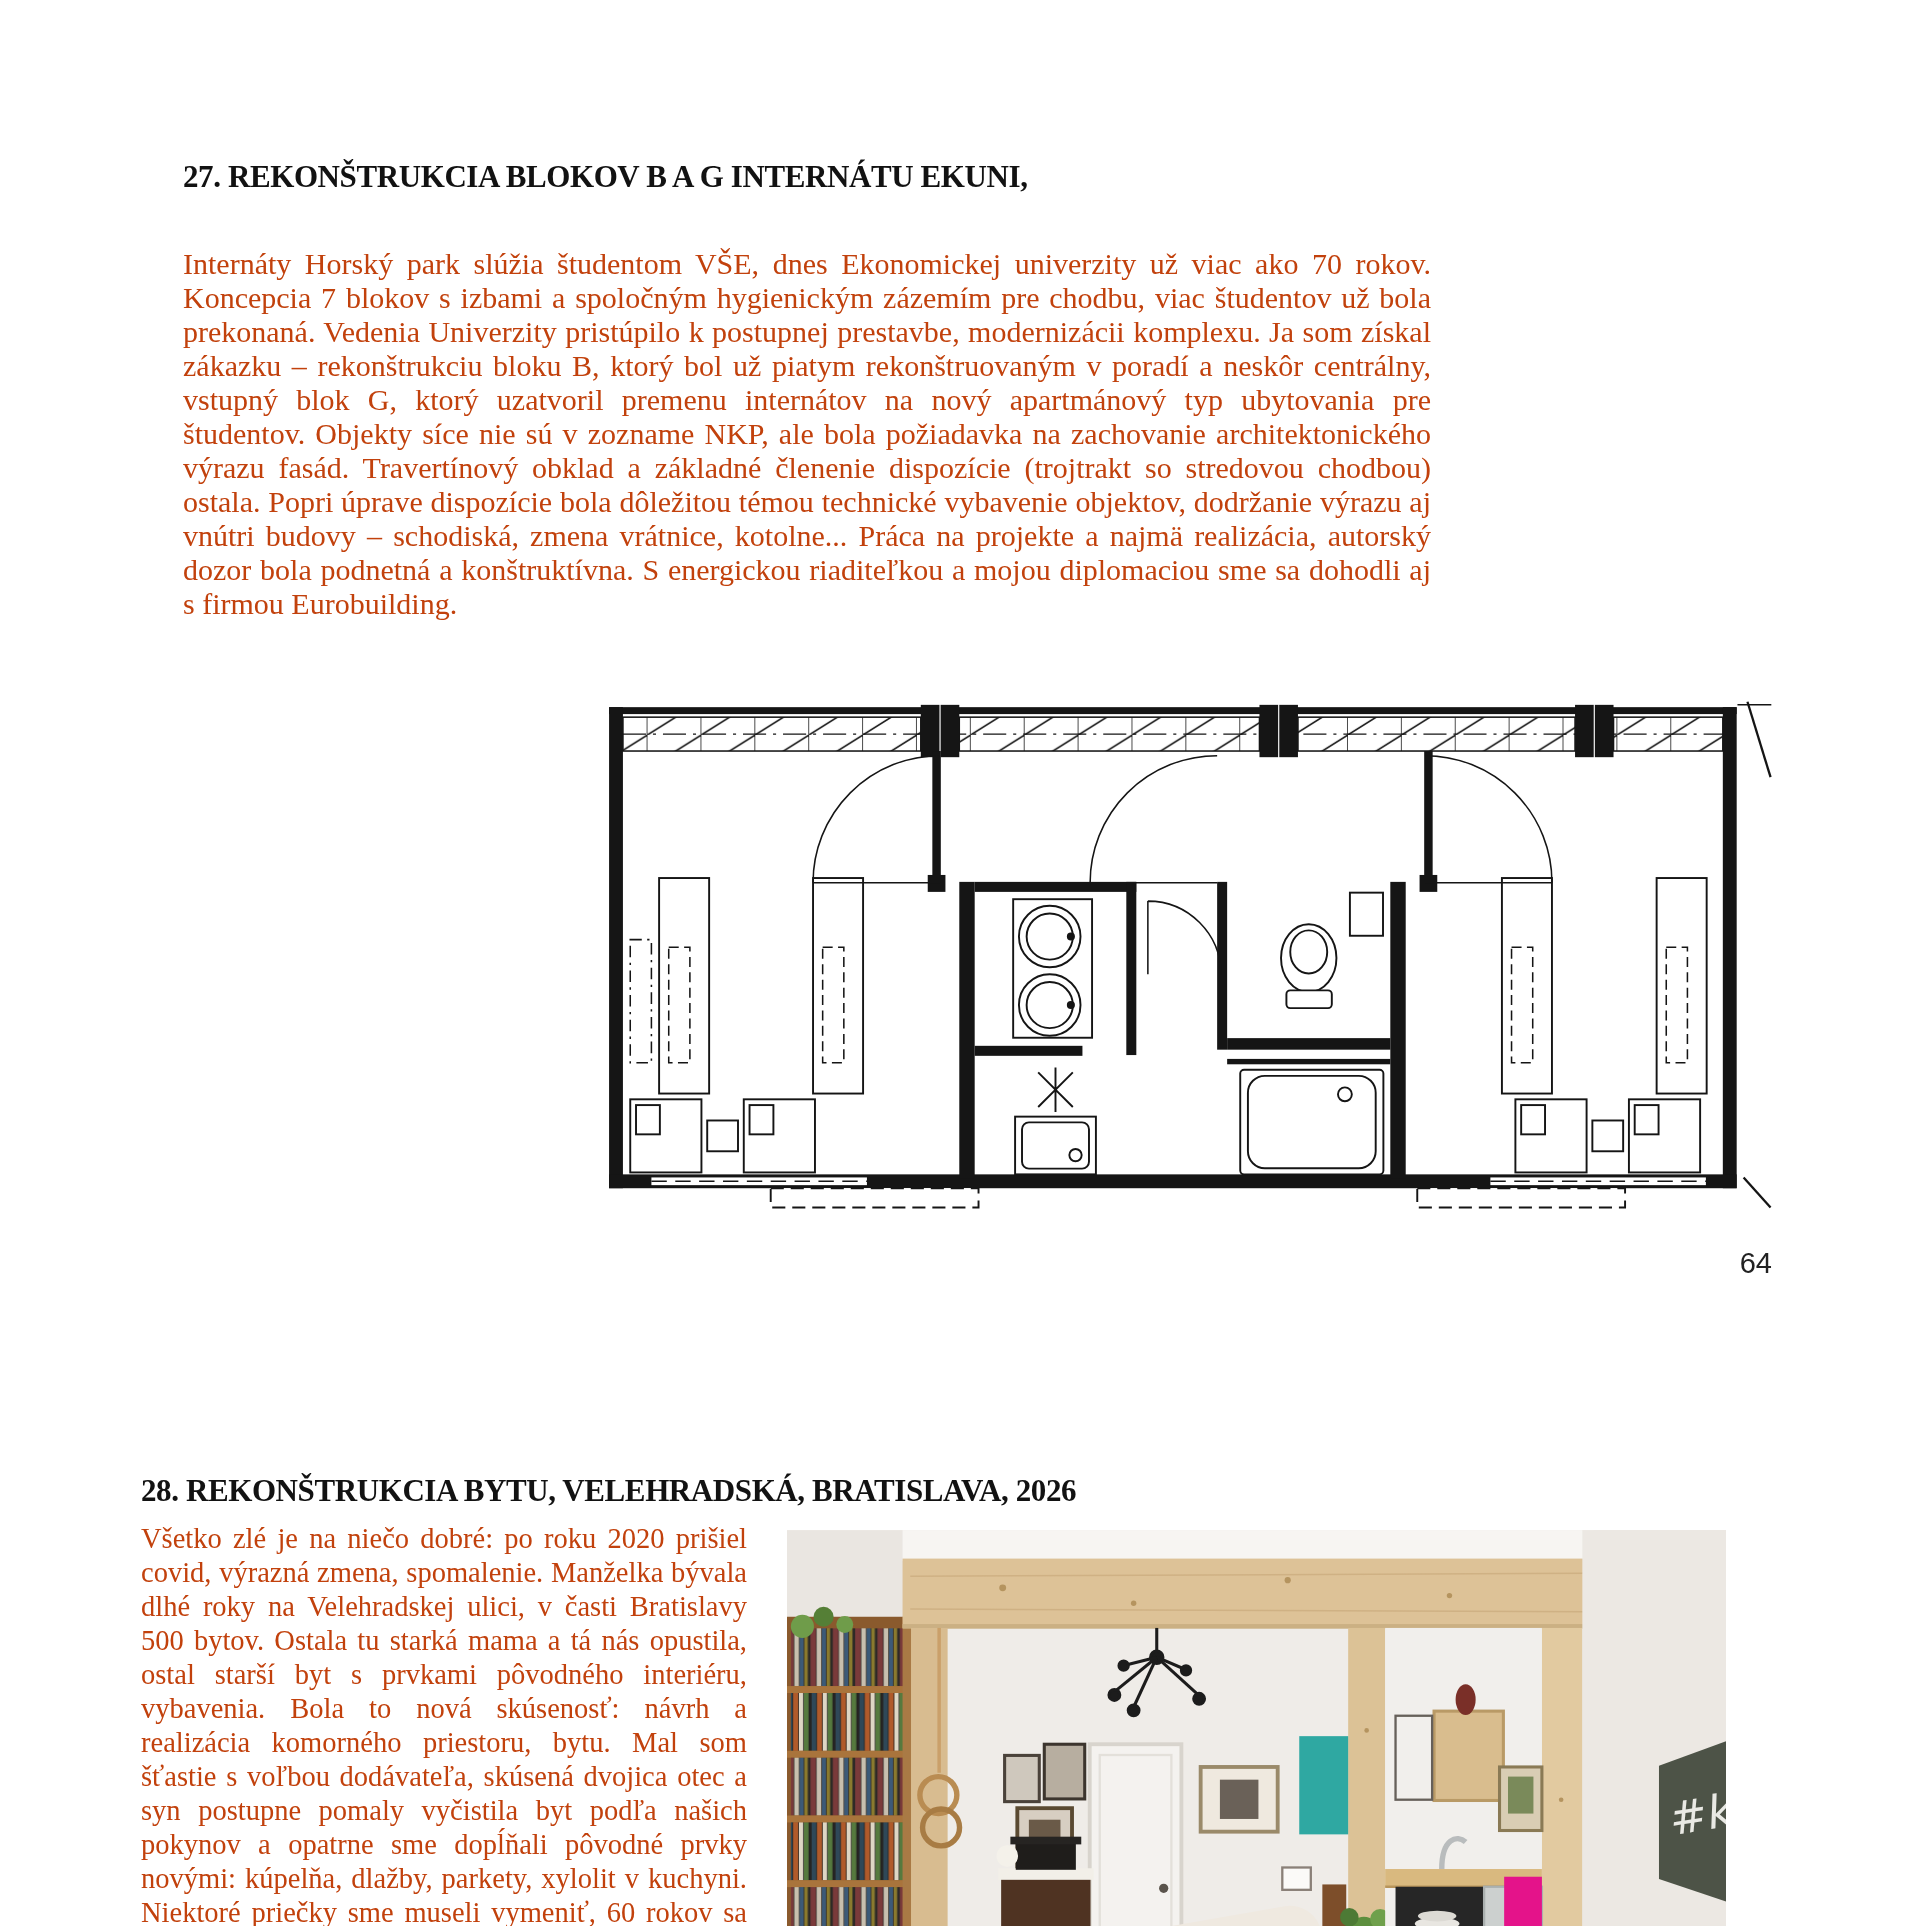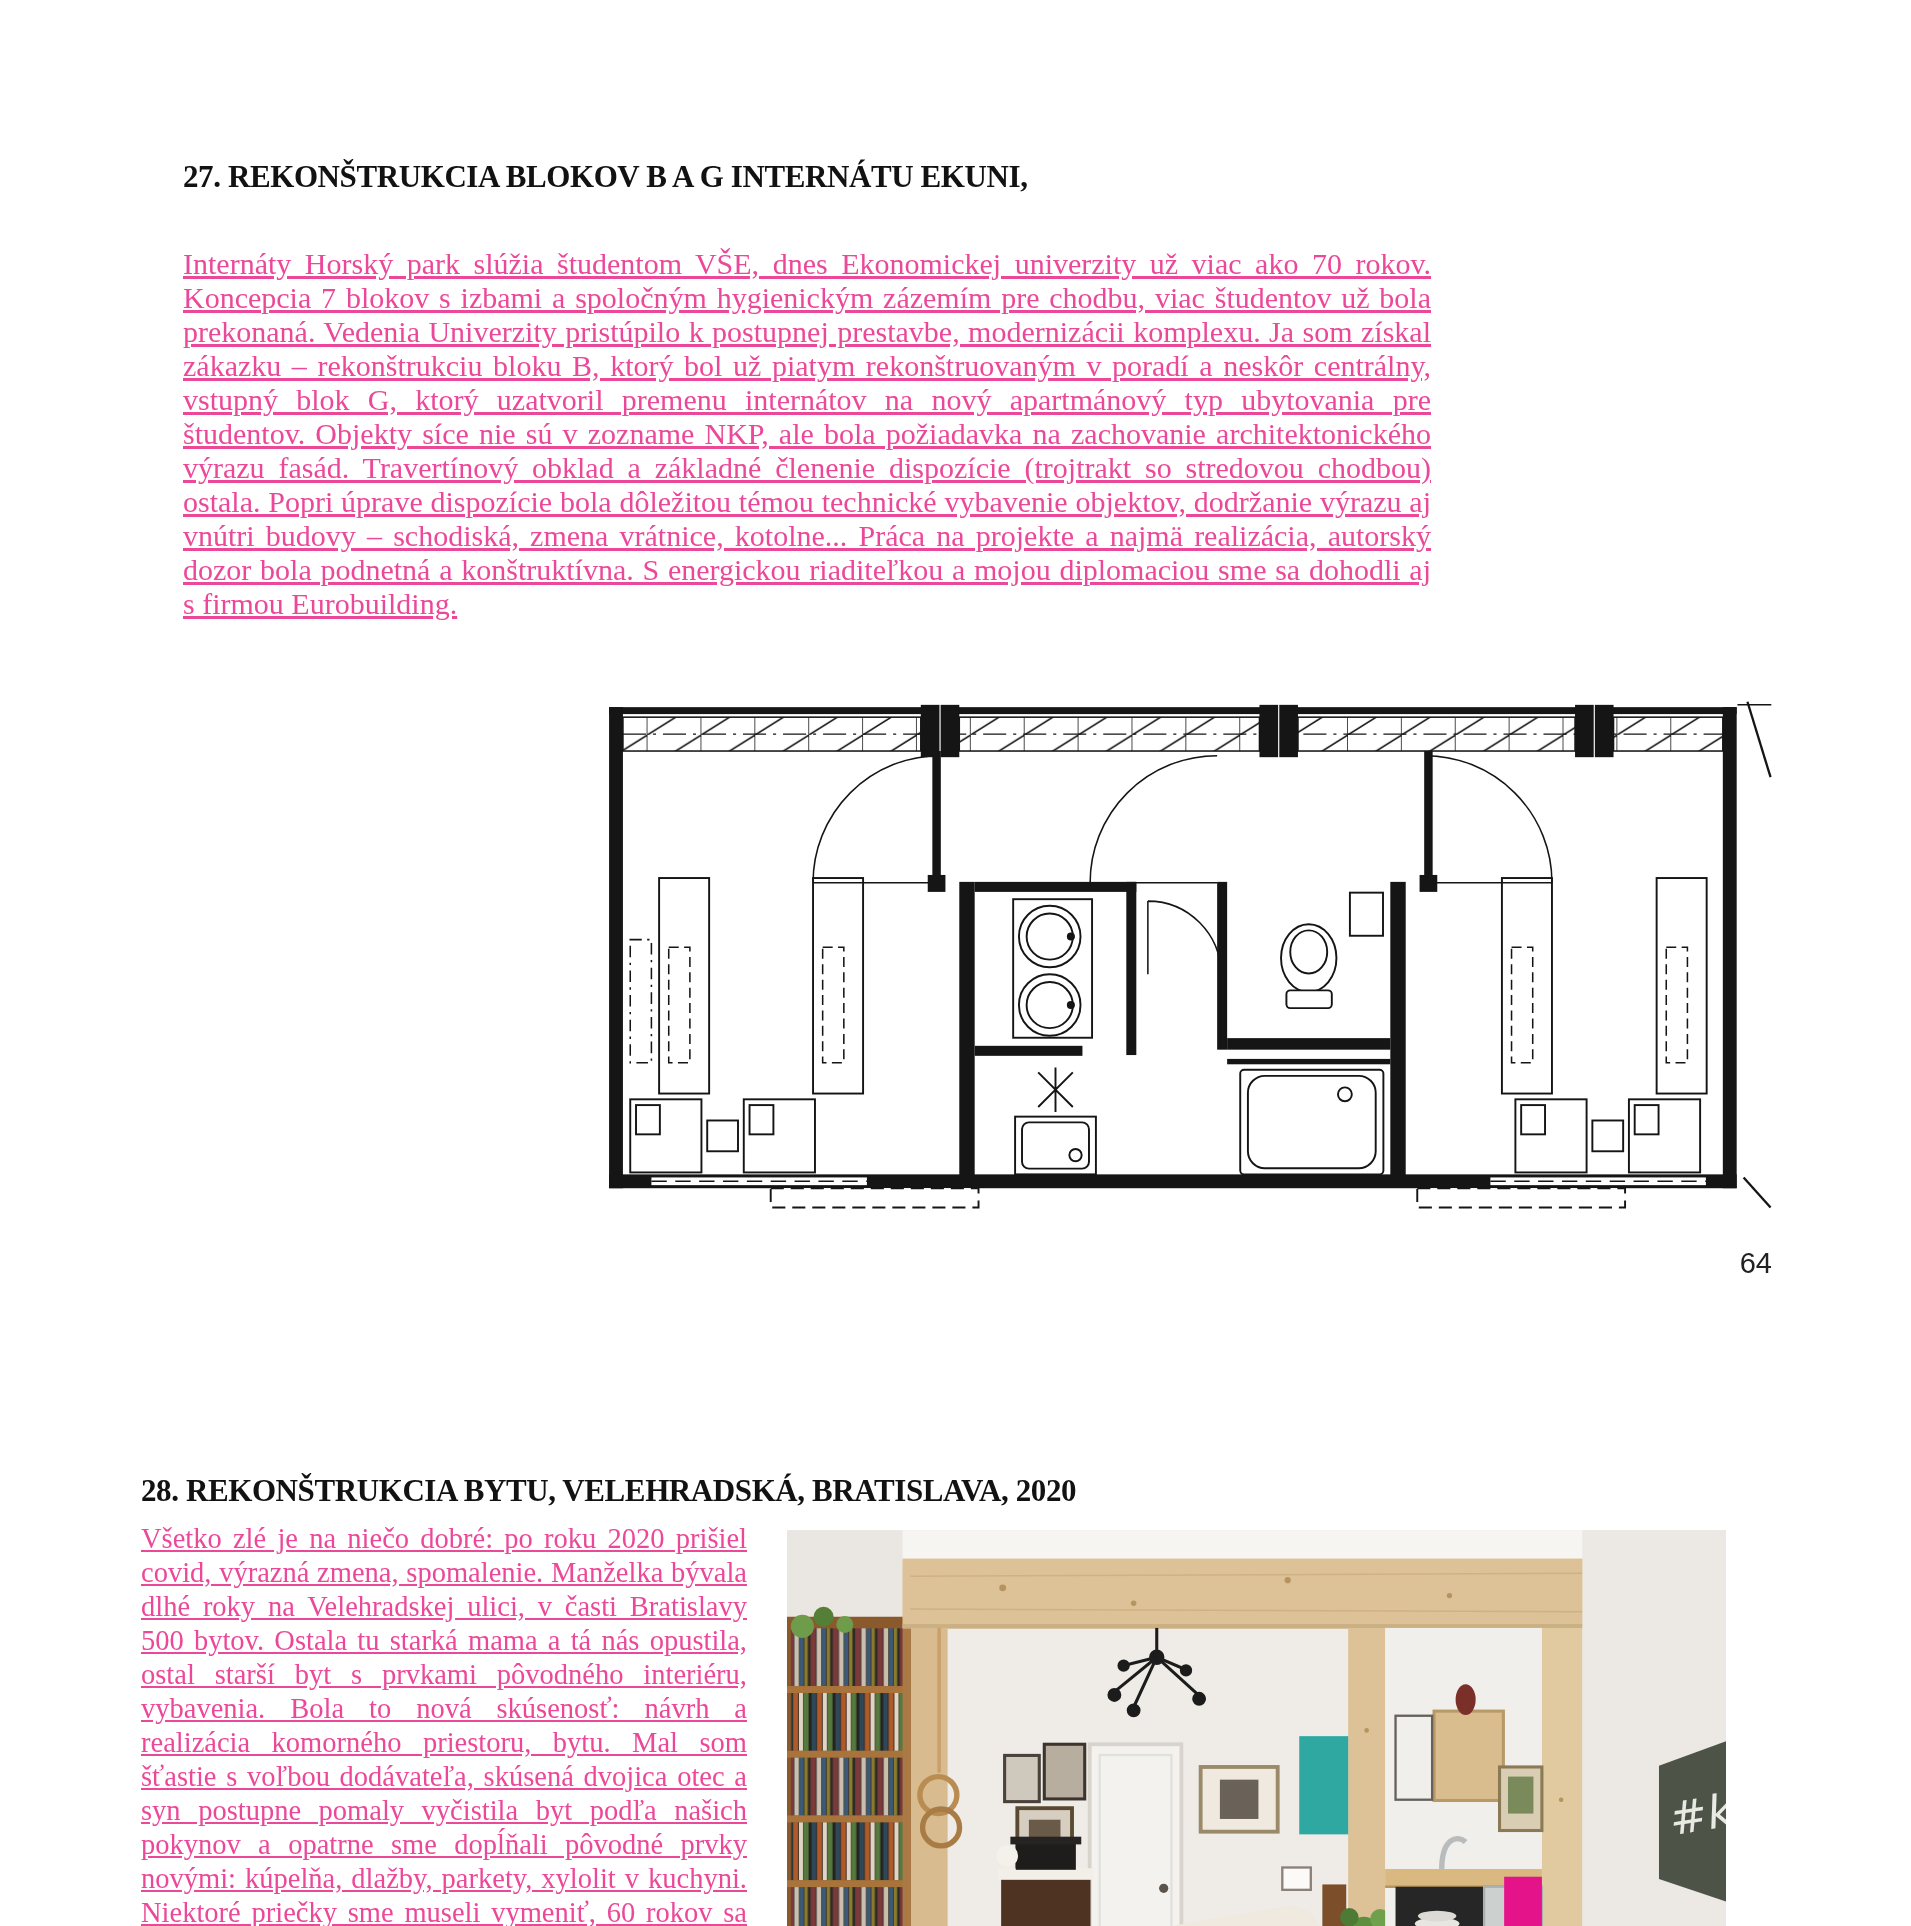--- a/index.html
+++ b/index.html
@@ -1,20 +1,20 @@
 <!DOCTYPE html>
 <html style="font-size:6.2px"><head>
 <meta charset="utf-8">
 <style>
   html,body{margin:0;padding:0;background:#ffffff;}
   .sheet{position:relative;width:1911px;height:2703px;background:#ffffff;overflow:hidden;
          font-family:"Liberation Serif", serif;color:#1b1b1b;}
   .heading{position:absolute;font-family:Liberation Serif, serif;font-weight:700;
            font-size:31px;line-height:47px;letter-spacing:-0.4px;color:#121212;white-space:nowrap;}
-  .bodytext{position:absolute;text-align:justify;color:#ec4899;text-decoration:underline;}
+  .bodytext{position:absolute;text-align:justify;color:#c2410c;}
   #para1{left:183px;top:247px;width:1248px;font-size:30px;line-height:34px;}
   #heading1{left:183px;top:153px;}
   #plan-figure{position:absolute;left:593px;top:701px;width:1179px;height:508px;margin:0;}
   #heading2{left:141px;top:1467px;}
   #para2{left:141px;top:1522px;width:606px;font-size:28.5px;line-height:34px;}
   #photo-figure{position:absolute;left:787px;top:1530px;width:939px;height:633px;margin:0;}
   .pagenum{position:absolute;font-family:"Liberation Sans", sans-serif;font-size:29px;color:#222;}
   #pn47{left:1668px;top:1247px;width:104px;text-align:right;}
   svg{display:block;width:100%;height:100%;}
 </style>
@@ -150,21 +150,21 @@
         <rect x="2330" y="1238" width="560" height="20" fill="#ffffff"></rect>
         <line x1="2330" y1="1248" x2="2890" y2="1248" stroke="#151515" stroke-width="4" stroke-dasharray="40 22"></line>
         <rect x="460" y="1266" width="540" height="50" fill="#ffffff" stroke="#151515" stroke-width="5" stroke-dasharray="34 18"></rect>
         <rect x="2140" y="1266" width="540" height="50" fill="#ffffff" stroke="#151515" stroke-width="5" stroke-dasharray="34 18"></rect>
       </g>
     </svg>
   </figure>
 
   <div class="pagenum" id="pn47">64</div>
 
-  <div class="heading" id="heading2">28. REKONŠTRUKCIA BYTU, VELEHRADSKÁ, BRATISLAVA, 2020</div>
+  <div class="heading" id="heading2">28. REKONŠTRUKCIA BYTU, VELEHRADSKÁ, BRATISLAVA, 2026</div>
 
   <div class="bodytext" id="para2">Všetko zlé je na niečo dobré: po roku 2020 prišiel covid, výrazná zmena, spomalenie. Manželka bývala dlhé roky na Velehradskej ulici, v časti Bratislavy 500 bytov. Ostala tu starká mama a tá nás opustila, ostal starší byt s prvkami pôvodného interiéru, vybavenia. Bola to nová skúsenosť: návrh a realizácia komorného priestoru, bytu. Mal som šťastie s voľbou dodávateľa, skúsená dvojica otec a syn postupne pomaly vyčistila byt podľa našich pokynov a opatrne sme dopĺňali pôvodné prvky novými: kúpelňa, dlažby, parkety, xylolit v kuchyni. Niektoré priečky sme museli vymeniť, 60 rokov sa odrazilo na funkčnosti sanity, ale základné dispozičné členenie ostalo. Novým dreveným vloženým väzníkom som zväčšil vstupný priestor, halu. Zachovali sme mnohé prvky pôvodného interiéru: skrine, válendy, časť svietidiel, kreslá... Výsledok prekvapil aj nás: manželku a dcéru, ktorá tu istý čas bývala s vnukom Jankom.</div>
 
   <figure id="photo-figure">
     <svg viewBox="0 0 2438 1643">
       <defs>
         <pattern id="books1" width="58" height="160" patternUnits="userSpaceOnUse">
           <rect width="58" height="160" fill="#2e2a26"></rect>
           <rect x="3" width="14" height="160" fill="#7a3a3a"></rect>
           <rect x="19" width="12" height="160" fill="#c8bfae"></rect>

